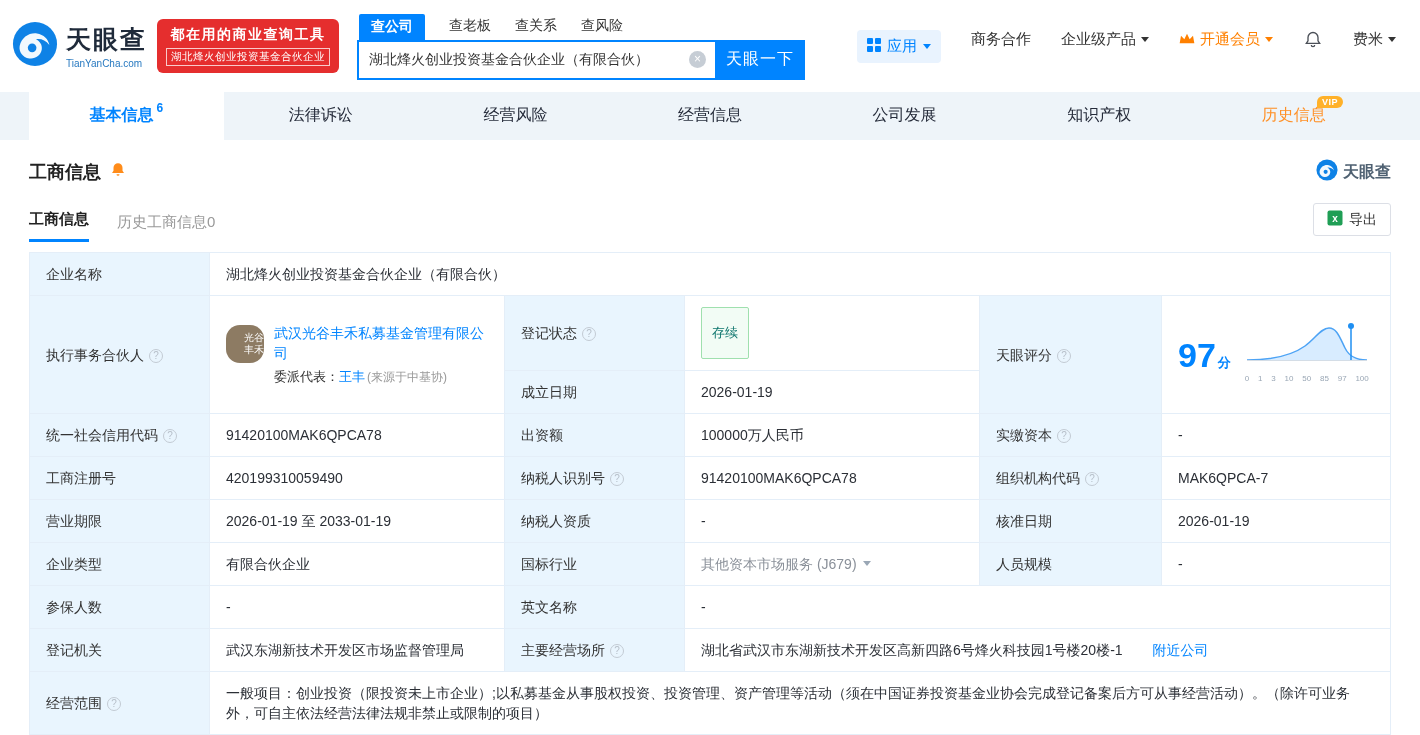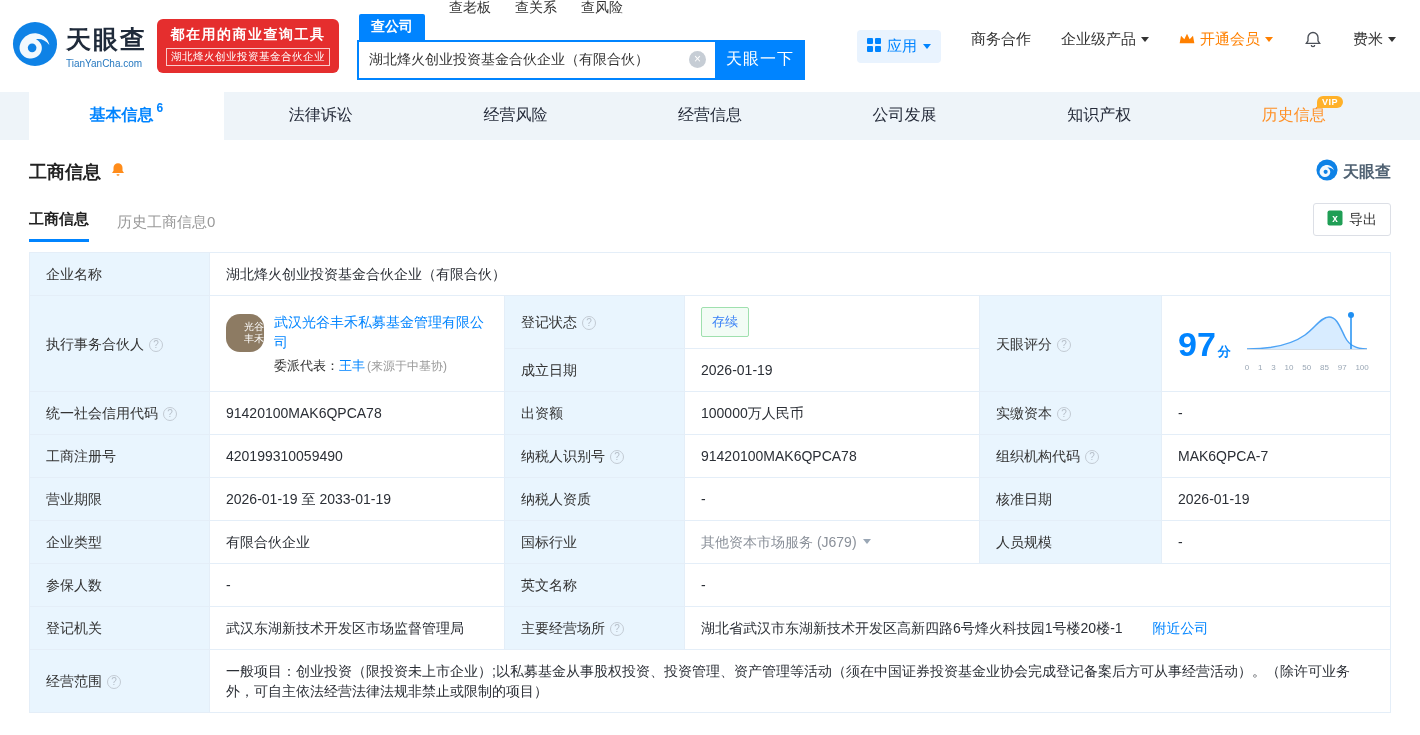--- a/index.html
+++ b/index.html
@@ -9,21 +9,21 @@
 
 .hdr{display:flex;align-items:center;height:92px;padding:0 20px 0 12px}
 .logo{display:flex;align-items:center;gap:8px;cursor:pointer}
 .logo-txt .nm{font-size:25px;font-weight:bold;color:#1f2a3a;letter-spacing:2px}
 .logo-txt .dm{font-size:10px;color:#2779c0;margin-top:2px}
 .badge{background:#e52e2e;color:#fff;padding:7px 9px;margin-left:10px;text-align:center;border-radius:6px}
 .badge .b1{font-size:14px;font-weight:bold;letter-spacing:1.5px}
 .badge .b2{font-size:10.5px;border:1px solid rgba(255,255,255,.75);padding:1px 4px;margin-top:4px;letter-spacing:.5px}
 .search{margin-left:18px}
 .stabs{display:flex;align-items:flex-end;gap:24px;height:27px;padding-left:2px}
-.stab{font-size:14px;color:#333;cursor:pointer;padding-bottom:23px}
+.stab{font-size:14px;color:#333;cursor:pointer;padding-bottom:5px}
 .stab.on{background:#0084ff;color:#fff;padding:4px 12px;border-radius:2px 2px 0 0;font-weight:bold}
 .sbox{display:flex;width:448px;height:40px}
 .sinput-wrap{flex:1;display:flex;align-items:center;border:2px solid #0084ff;border-right:none;background:#fff;padding:0 9px 0 10px;gap:6px}
 .s-input{flex:1;border:none;outline:none;font-size:14px;color:#333;font-family:inherit;background:transparent}
 .s-clear{width:17px;height:17px;border-radius:50%;background:#c6cdd5;color:#fff;font-size:12px;line-height:16px;text-align:center;cursor:pointer;flex:none}
 .s-clear::after{content:"×"}
 .s-btn{width:90px;background:#0084ff;color:#fff;font-size:16px;border:none;cursor:pointer;letter-spacing:1px;font-family:inherit}
 .hnav{margin-left:auto;display:flex;align-items:flex-start;gap:30px;padding-right:4px}
 .app-pill{display:flex;align-items:center;gap:6px;background:#e9f3fe;border-radius:4px;padding:7px 10px;color:#0084ff;font-size:15px;cursor:pointer}
 .hitem{font-size:15px;color:#333;cursor:pointer;display:flex;align-items:center;gap:5px;white-space:nowrap}
@@ -49,21 +49,21 @@
 .subtab.on{color:#222;font-weight:bold;border-bottom:3px solid #0084ff}
 .export{margin-left:auto;display:flex;align-items:center;gap:6px;border:1px solid #dcdfe6;border-radius:3px;padding:6px 13px;font-size:14px;color:#333;cursor:pointer;background:#fff;margin-bottom:6px}
 
 
 table.biz{border-collapse:collapse;margin:10px 29px 0;width:1362px;table-layout:fixed}
 .biz td{border:1px solid #e4eef8;font-size:14px;padding:11px 16px;vertical-align:middle;color:#2b2f36;line-height:20px}
 .biz td.lbl{background:#e9f5fe;color:#333}
 .help{display:inline-block;width:14px;height:14px;line-height:12px;border:1px solid #c3cbd4;border-radius:50%;color:#b6bfc9;font-size:10px;text-align:center;margin-left:5px;vertical-align:1px;cursor:pointer}
 .help::after{content:"?"}
 a.link{color:#0084ff;text-decoration:none;cursor:pointer}
-.status-badge{display:inline-block;color:#3b82f6;border:1px solid #9fe0ae;background:#f2fcf5;border-radius:2px;padding:4px 10px;font-size:13px}
+.status-badge{display:inline-block;color:#0f766e;border:1px solid #9fe0ae;background:#f2fcf5;border-radius:2px;padding:15px 10px;font-size:13px}
 .partner{display:flex;gap:10px}
 .plogo{width:38px;height:38px;background:#8d7b63;border-radius:14px;color:#fff;font-size:10px;display:flex;flex-direction:column;align-items:flex-end;justify-content:center;line-height:12px;flex:none;margin-top:2px}
 .pinfo{line-height:20px}
 .rep{font-size:13px;color:#333;margin-top:4px}
 .src{color:#999;font-size:12px;margin-left:2px}
 .score-cell{display:flex;align-items:center;gap:12px}
 .score-num{font-size:34px;font-weight:bold;color:#0084ff;line-height:1}
 .score-num .unit{font-size:13px;font-weight:bold;margin-left:2px}
 .chart{width:128px}
 .axis{display:flex;justify-content:space-between;width:128px;font-size:8px;color:#9aa7b5;margin-top:0;padding:0 2px}

